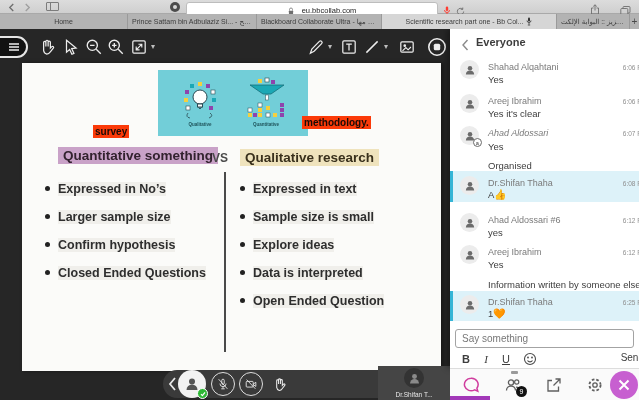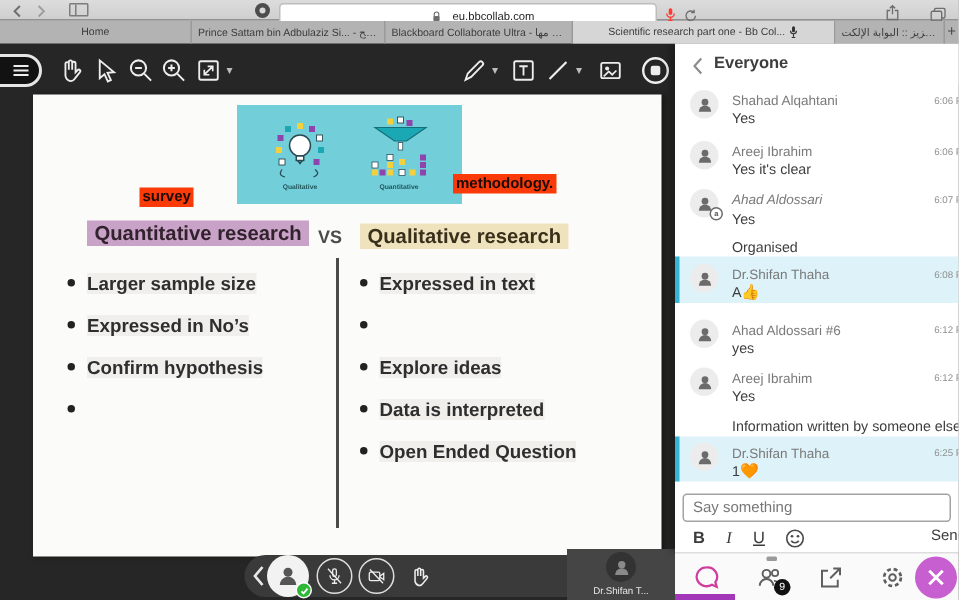--- a/index.html
+++ b/index.html
@@ -284,34 +284,34 @@
               <rect x="40" y="31" width="4" height="4" fill="#8e44ad"></rect>
               <rect x="40" y="26" width="4" height="4" fill="#8e44ad"></rect>
           </g>
           <text x="26" y="49" text-anchor="middle" class="bcap">Quantitative</text>
         </svg>
       </div>
 
       <div class="redlab" style="left:71px;top:62px">survey</div>
       <div class="redlab" style="left:280px;top:53px">methodology.</div>
 
-      <div class="coltitle quant" style="left:36px;top:84px">Quantitative research</div>
+      <div class="coltitle quant" style="left:36px;top:84px">Quantitative something</div>
       <div class="vs" style="left:190px;top:88px">VS</div>
       <div class="coltitle qual" style="left:218px;top:86px">Qualitative research</div>
       <div class="divider" style="left:202px;top:109px;height:180px"></div>
 
       <div class="bullets" style="left:23px;top:112px;width:162px">
+        <div class="b"><span class="dot"></span><span class="t">Expressed in No’s</span></div>
         <div class="b"><span class="dot"></span><span class="t">Larger sample size</span></div>
-        <div class="b"><span class="dot"></span><span class="t">Expressed in No’s</span></div>
         <div class="b"><span class="dot"></span><span class="t">Confirm hypothesis</span></div>
-        <div class="b"><span class="dot"></span></div>
+        <div class="b"><span class="dot"></span><span class="t">Closed Ended Questions</span></div>
       </div>
       <div class="bullets" style="left:218px;top:112px;width:160px">
         <div class="b"><span class="dot"></span><span class="t">Expressed in text</span></div>
-        <div class="b"><span class="dot"></span></div>
+        <div class="b"><span class="dot"></span><span class="t">Sample size is small</span></div>
         <div class="b"><span class="dot"></span><span class="t">Explore ideas</span></div>
         <div class="b"><span class="dot"></span><span class="t">Data is interpreted</span></div>
         <div class="b"><span class="dot"></span><span class="t">Open Ended Question</span></div>
       </div>
     </div>
 
     <div class="statusfrag" style="left:195px;top:348px">search proces</div>
     <div class="statusfrag" style="left:337px;top:347px">(9/1</div>
 
     <div class="media-pill">

